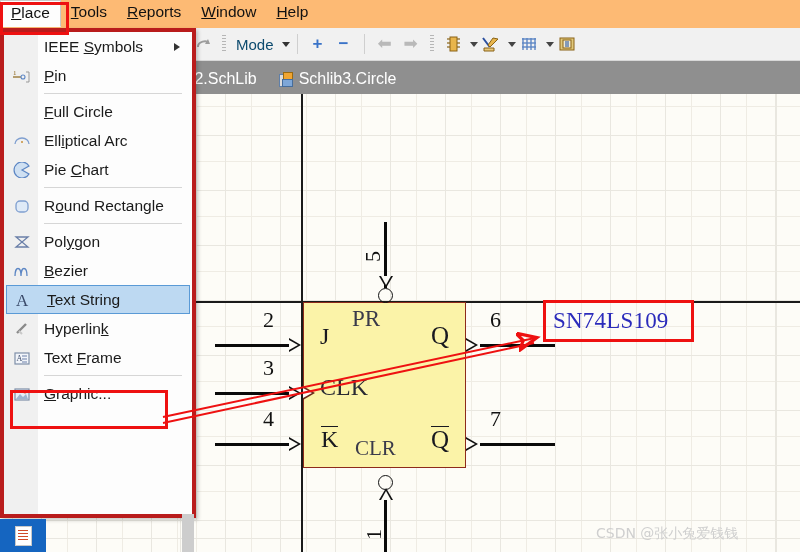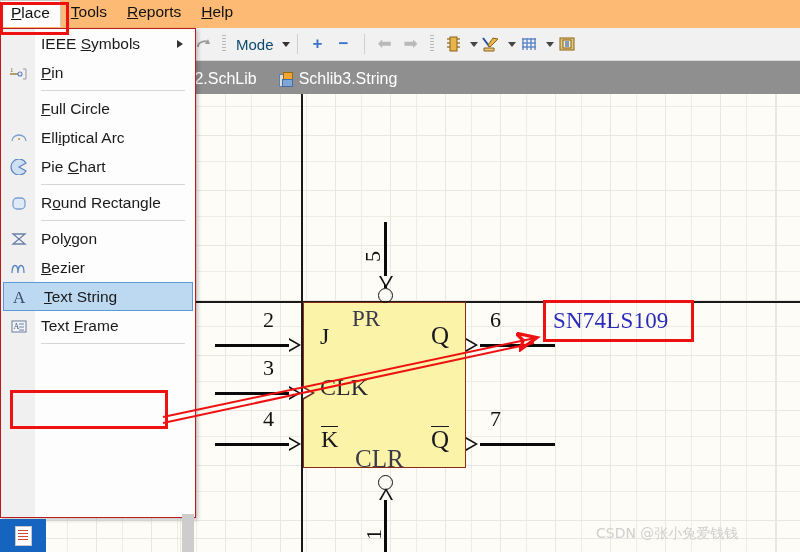--- a/index.html
+++ b/index.html
@@ -120,21 +120,21 @@
     position:absolute;left:543px;top:300px;width:151px;height:42px;
     border:3px solid #ee1111;box-sizing:border-box;display:flex;align-items:center;
   }
   .textstring span{
     font-family:"Liberation Serif",serif;font-size:23px;color:#2b2bbb;padding-left:7px;letter-spacing:.2px;
   }
 
   
   .dropdown{
     position:absolute;left:0px;top:28px;width:196px;height:490px;
-    background:#fdfdfd;border:1px solid #b91c1c;box-sizing:border-box;z-index:30;
+    background:#fdfdfd;border:4px solid #b91c1c;box-sizing:border-box;z-index:30;
     box-shadow:2px 2px 4px rgba(0,0,0,.22);
   }
   .dd-gutter{position:absolute;left:0;top:0;width:34px;height:100%;background:#f0f0f0;}
   .dd-row{
     position:relative;height:29px;display:flex;align-items:center;
     font-size:15.5px;color:#1a1a1a;padding-left:40px;box-sizing:border-box;white-space:nowrap;
   }
   .dd-row.sel{background:#bdd9f2;border:1px solid #5a9ad6;box-sizing:border-box;
               margin:0 2px 0 2px;width:calc(100% - 4px);}
   .dd-sep{height:1px;background:#d6d6d6;margin:3px 10px 3px 40px;}
@@ -173,21 +173,21 @@
   <div class="axis-v"></div>
   <div class="axis-h"></div>
 
   <div class="ic-body"></div>
 
   <div class="ic-lbl" style="left:320px;top:323px;font-size:24px;">J</div>
   <div class="ic-lbl" style="left:352px;top:306px;font-size:23px;color:#3a3a4a;">PR</div>
   <div class="ic-lbl" style="left:431px;top:322px;font-size:25px;">Q</div>
   <div class="ic-lbl" style="left:320px;top:374px;font-size:24px;color:#2a2a33;">CLK</div>
   <div class="ic-lbl ovl" style="left:321px;top:426px;font-size:24px;">K</div>
-  <div class="ic-lbl" style="left:355px;top:445px;font-size:25px;color:#3a3a4a;">CLR</div>
+  <div class="ic-lbl" style="left:355px;top:436px;font-size:21px;color:#3a3a4a;">CLR</div>
   <div class="ic-lbl ovl" style="left:431px;top:426px;font-size:25px;">Q</div>
 
   <div class="pinwire" style="left:215px;top:344px;width:75px;"></div>
   <div class="tri-r" style="left:289px;top:338px;"></div>
   <div class="pinnum" style="left:263px;top:307px;">2</div>
 
   <div class="pinwire" style="left:215px;top:392px;width:75px;"></div>
   <div class="tri-r" style="left:289px;top:386px;"></div>
   <div class="tri-r" style="left:303px;top:386px;border-left-color:#6b2b1b;"></div>
   <div class="pinnum" style="left:263px;top:355px;">3</div>
@@ -217,20 +217,21 @@
   <div class="textstring">
     <span>SN74LS109</span>
   </div>
 
   <div class="watermark">CSDN @张小兔爱钱钱</div>
 
   <div class="menubar">
     <div class="menu-item open"><span class="uline">P</span>lace</div>
     <div class="menu-item"><span class="uline">T</span>ools</div>
     <div class="menu-item"><span class="uline">R</span>eports</div>
+    <div class="menu-item"><span class="uline">W</span>indow</div>
     <div class="menu-item"><span class="uline">H</span>elp</div>
   </div>
 
   <div class="toolbar">
     <div class="tb-btn">
       <svg width="18" height="18" viewBox="0 0 18 18">
           <path d="M4 12 C4 6,13 5,14 8" stroke="#9d9d9d" stroke-width="2" fill="none"></path>
           <path d="M14 4 l2 5 l-5 0 z" fill="#9d9d9d"></path>
         </svg>
     </div>
@@ -304,21 +305,21 @@
           <i class="ti-c"></i>
         </span>
       <span>Schlib2.SchLib</span>
     </div>
     <div class="tab">
       <span class="tabicon">
           <i class="ti-a"></i>
           <i class="ti-b"></i>
           <i class="ti-c"></i>
         </span>
-      <span>Schlib3.String</span>
+      <span>Schlib3.Circle</span>
     </div>
   </div>
 
   <div class="dropdown">
     <div class="dd-gutter"></div>
 
     <div class="dd-row">
       <span>IEEE <span class="uline">S</span>ymbols</span>
       <span class="dd-sub"></span>
     </div>
@@ -394,37 +395,56 @@
 
     <div class="dd-row sel">
       <span class="dd-ico" style="left:6px;">
         <svg width="20" height="18" viewBox="0 0 20 18">
             <text x="3" y="15" font-size="17" fill="#3a4a6a" font-family="Liberation Serif, serif">A</text>
           </svg>
       </span>
       <span><span class="uline">T</span>ext String</span>
     </div>
 
+    <div class="dd-row">
+      <span class="dd-ico">
+        <svg width="20" height="16" viewBox="0 0 20 16">
+            <path d="M5 12 L14 3" stroke="#8a8a8a" stroke-width="2.4"></path>
+            <path d="M7 10 l3 3" stroke="#c8c8c8" stroke-width="2"></path>
+          </svg>
+      </span>
+      <span>Hyperlin<span class="uline">k</span></span>
+    </div>
 
     <div class="dd-row">
       <span class="dd-ico">
         <svg width="20" height="16" viewBox="0 0 20 16">
             <rect x="3" y="3" width="14" height="11" fill="#f2f5fa" stroke="#7f8fa8" stroke-width="1.2"></rect>
             <text x="4.5" y="11" font-size="8" fill="#3a4a6a" font-family="Liberation Serif, serif">A</text>
             <g stroke="#6a7fa8" stroke-width="1">
               <line x1="10" y1="6" x2="15" y2="6"></line>
               <line x1="10" y1="9" x2="15" y2="9"></line>
               <line x1="10" y1="12" x2="15" y2="12"></line>
             </g>
           </svg>
       </span>
       <span>Text <span class="uline">F</span>rame</span>
     </div>
     <div class="dd-sep"></div>
 
+    <div class="dd-row">
+      <span class="dd-ico">
+        <svg width="20" height="16" viewBox="0 0 20 16">
+            <rect x="3" y="3" width="14" height="11" fill="#e8eef7" stroke="#7f8fa8" stroke-width="1.2"></rect>
+            <path d="M4 13 l4 -5 l3 3 l3 -3 l2 5 z" fill="#9fb4cf"></path>
+            <circle cx="13" cy="6" r="1.6" fill="#d2622a"></circle>
+          </svg>
+      </span>
+      <span><span class="uline">G</span>raphic...</span>
+    </div>
   </div>
 
   <div class="vscroll"></div>
   <div class="taskitem">
     <span class="doc-ico"></span>
   </div>
 
   <svg class="callout">
     <defs>
       <marker id="ah" markerWidth="12" markerHeight="12" refX="9" refY="4.5" orient="auto">

